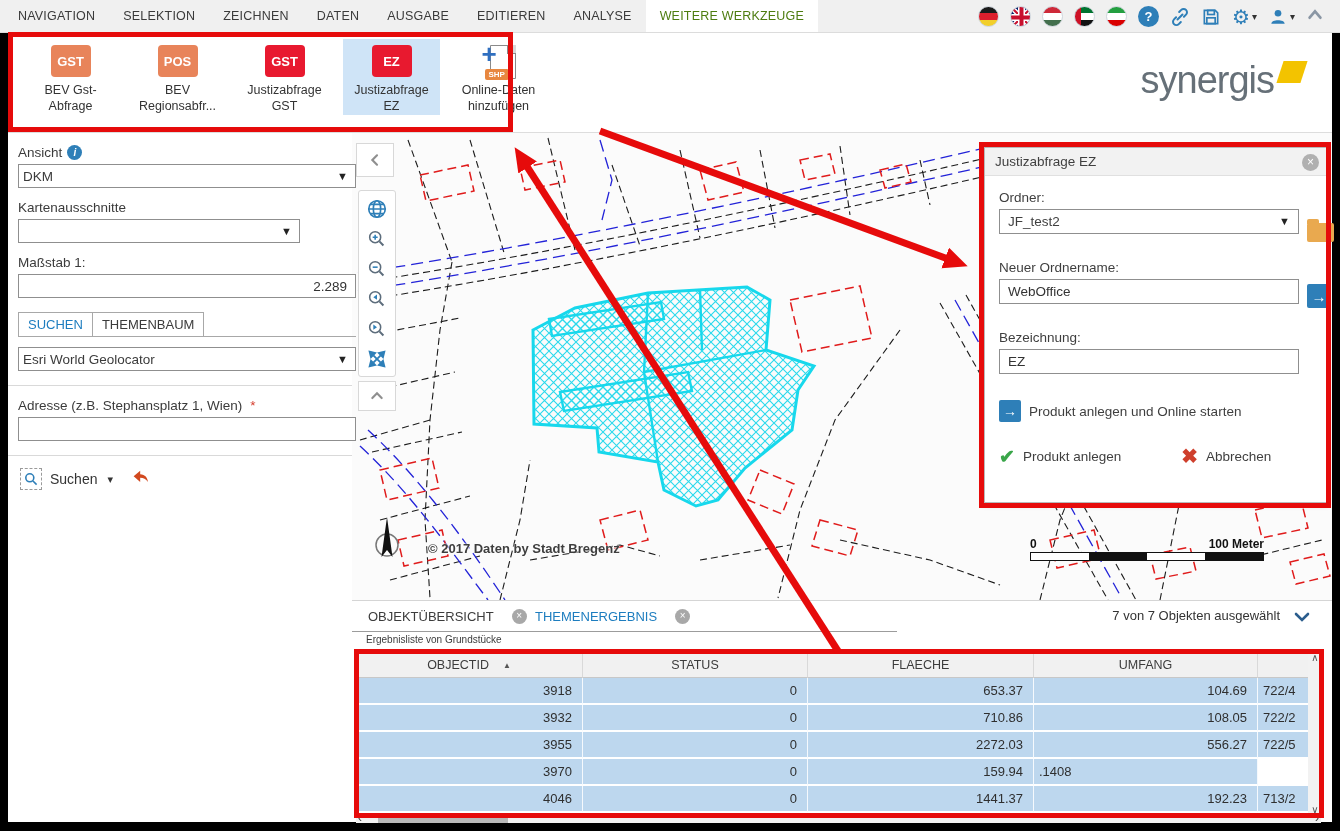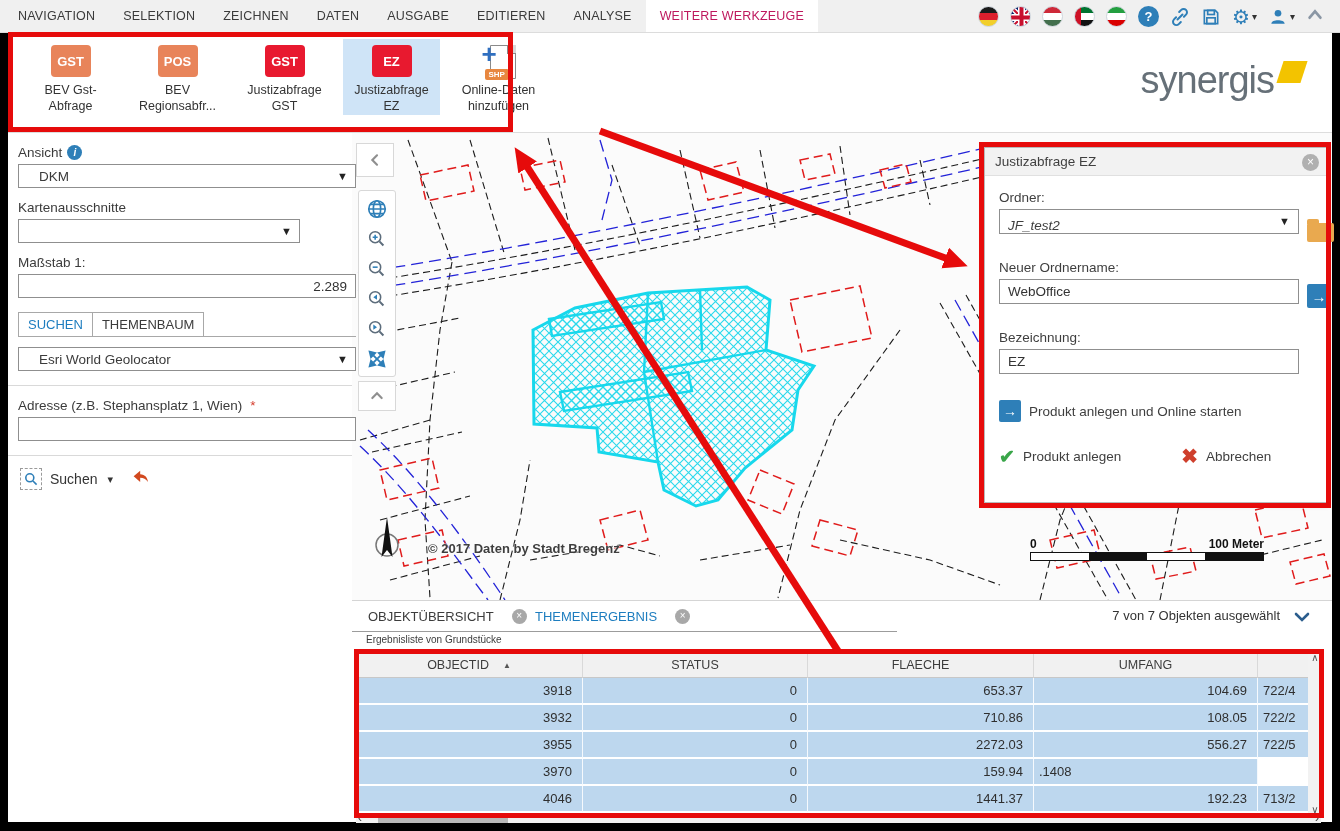--- a/index.html
+++ b/index.html
@@ -4,21 +4,21 @@
 <style>
   * { box-sizing: border-box; margin: 0; padding: 0; }
   html,body { width:1340px; height:831px; }
   body { font-family:"Liberation Sans", sans-serif; background:#000; position:relative; overflow:hidden; }
   .frame { position:absolute; inset:0; }
 
   
   .menubar { position:absolute; left:0; top:0; width:1340px; height:33px; background:#f0f0f0; border-bottom:1px solid #dcdcdc; display:flex; align-items:stretch; z-index:10; }
   .menu-tabs { display:flex; align-items:stretch; padding-left:4px; }
   .menu-tab { display:flex; align-items:center; padding:0 14px; font-size:12.5px; color:#3a3a3a; letter-spacing:.2px; cursor:pointer; }
-  .menu-tab.active { background:#fff; color:#be185d; }
+  .menu-tab.active { background:#fff; color:#4d7c0f; }
   .menu-icons { position:absolute; right:16px; top:0; height:33px; display:flex; align-items:center; gap:11px; }
   .flag { width:21px; height:21px; border-radius:50%; overflow:hidden; border:1px solid #cfd6dd; flex:0 0 auto; }
   .flag-de { background:linear-gradient(#1b1b1b 33%, #dd1f2d 33% 66%, #f2cf2a 66%); }
   .flag-hu { background:linear-gradient(#ce2939 33%, #fff 33% 66%, #436f4d 66%); }
   .flag-ir { background:linear-gradient(#239f40 33%, #fff 33% 66%, #da0000 66%); }
   .flag-ae { background:linear-gradient(90deg,#ce1126 0 32%, rgba(0,0,0,0) 32%), linear-gradient(#00732f 33%, #fff 33% 66%, #111 66%); }
   .help-circle { width:21px; height:21px; border-radius:50%; background:#2e7fb8; color:#fff; font-weight:bold; font-size:13px; display:flex; align-items:center; justify-content:center; }
   .blue-ic { color:#2e7fb8; display:flex; align-items:center; }
   .caret-sm { font-size:10px; color:#333; margin-left:2px; }
   .icon-group { display:flex; align-items:center; cursor:pointer; }
@@ -38,21 +38,21 @@
   .shp-plus { position:absolute; left:0; top:-4px; color:#2f6fc0; font-size:26px; font-weight:bold; line-height:1; }
   .shp-tag { position:absolute; left:3px; bottom:2px; background:#e8873f; color:#fff; font-size:8px; font-weight:bold; padding:1px 4px; border-radius:2px; }
   .logo { position:absolute; right:28px; top:28px; display:flex; align-items:flex-start; }
   .logo-text { font-size:38px; color:#667078; letter-spacing:-1px; line-height:1; }
   .logo-mark { width:24px; height:22px; background:#f3c300; transform:skewX(-18deg); margin-left:6px; margin-top:0px; }
 
   
   .left-panel { position:absolute; left:8px; top:133px; width:344px; height:689px; background:#fff; z-index:4; font-size:13.5px; color:#3b3b3b; }
   .lp-label { margin:12px 0 4px 10px; display:flex; align-items:center; gap:5px; }
   .info-dot { width:15px; height:15px; border-radius:50%; background:#2e7fb8; color:#fff; font-size:10px; font-weight:bold; font-style:italic; display:inline-flex; align-items:center; justify-content:center; }
-  .selectbox { position:relative; height:24px; border:1px solid #8f8f8f; background:#fff; margin-left:10px; display:flex; align-items:center; padding:0 22px 0 20px; cursor:pointer; }
+  .selectbox { position:relative; height:24px; border:1px solid #8f8f8f; background:#fff; margin-left:10px; display:flex; align-items:center; padding:0 22px 0 4px; cursor:pointer; }
   .selectbox .caret { position:absolute; right:7px; top:5px; font-size:11px; color:#222; }
   .w338 { width:338px; } .w282 { width:282px; }
   .textinput { height:24px; border:1px solid #8f8f8f; margin-left:10px; padding:0 8px; font-size:13.5px; font-family:"Liberation Sans",sans-serif; color:#333; }
   .ta-right { text-align:right; }
   .lp-tabs { display:flex; margin:14px 0 0 10px; width:338px; border-bottom:1px solid #a8a8a8; }
   .lp-tab { height:24px; display:flex; align-items:center; padding:0 9px; border:1px solid #a8a8a8; border-bottom:none; font-size:13px; cursor:pointer; background:#fff; }
   .lp-tab.active { color:#1d7dbf; }
   .lp-tab + .lp-tab { border-left:none; color:#3b3b3b; }
   .divider { height:1px; background:#d9d9d9; margin:14px 0 0 0; }
   .req { color:#d43a2a; margin-left:3px; }
@@ -72,21 +72,21 @@
   .scalebar { position:absolute; left:678px; top:404px; width:234px; z-index:6; }
   .scalebar .labels { display:flex; justify-content:space-between; font-size:12px; font-weight:bold; color:#111; text-shadow:0 0 2px #fff; }
   .scalebar .bar { margin-top:1px; height:9px; border:1px solid #111; display:flex; background:#fff; }
   .scalebar .seg { flex:1; } .seg.b { background:#111; } .seg.w { background:#fff; }
 
   
   .dialog { position:absolute; left:984px; top:147px; width:344px; height:356px; background:#fff; border:1px solid #b9b9b9; box-shadow:0 2px 6px rgba(0,0,0,.18); z-index:30; font-size:13.5px; color:#3f3f3f; }
   .dlg-title { height:28px; background:#f2f2f2; border-bottom:1px solid #e0e0e0; display:flex; align-items:center; padding:0 10px; font-size:13.5px; }
   .dlg-close { position:absolute; right:8px; top:6px; width:17px; height:17px; border-radius:50%; background:#b0b0b0; color:#fff; font-size:12px; line-height:16px; text-align:center; cursor:pointer; }
   .dlg-row-label { margin:14px 0 4px 14px; }
-  .dlg-select { position:relative; width:300px; height:25px; border:1px solid #8f8f8f; margin-left:14px; display:flex; align-items:flex-end; padding:0 22px 0 8px; cursor:pointer;font-style:italic; }
+  .dlg-select { position:relative; width:300px; height:25px; border:1px solid #8f8f8f; margin-left:14px; display:flex; align-items:center; padding:0 22px 0 8px; cursor:pointer; }
   .dlg-select .caret { position:absolute; right:8px; top:5px; font-size:11px; color:#222; }
   .dlg-input { width:300px; height:25px; border:1px solid #8f8f8f; margin-left:14px; padding:0 8px; font-size:13.5px; font-family:"Liberation Sans",sans-serif; color:#333; }
   .folder-ic { position:absolute; width:27px; height:19px; background:#e9a94f; border-radius:2px; cursor:pointer; }
   .folder-ic::before { content:""; position:absolute; left:0; top:-4px; width:12px; height:5px; background:#e9a94f; border-radius:2px 2px 0 0; }
   .arrow-btn { position:absolute; width:24px; height:24px; background:#2e7fb8; border-radius:2px; color:#fff; display:flex; align-items:center; justify-content:center; font-weight:bold; font-size:15px; cursor:pointer; }
   .dlg-actions { position:absolute; left:14px; top:252px; }
   .dlg-act { display:flex; align-items:center; gap:8px; cursor:pointer; }
   .act-row2 { display:flex; gap:60px; margin-top:22px; }
   .check-ic { color:#3aa64a; font-size:19px; font-weight:bold; }
   .x-ic { color:#cf3f2c; font-size:20px; font-weight:bold; }

